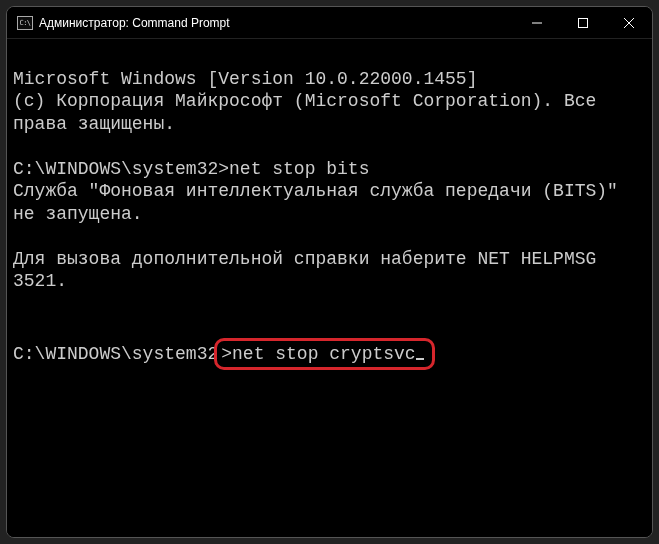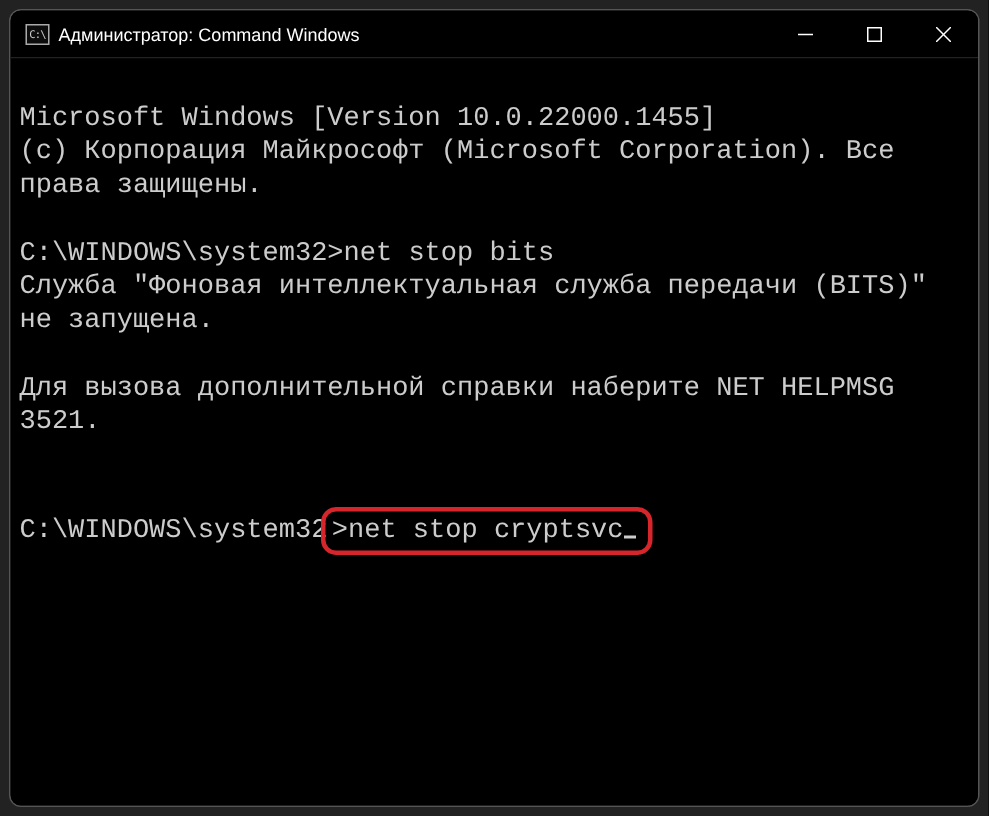--- a/index.html
+++ b/index.html
@@ -112,21 +112,21 @@
       height: 1.25em;
     }
   </style>
 </head>
 <body>
 
 <div class="window">
   <div class="titlebar">
     <div class="title-left">
       <span class="app-icon">C:\</span>
-      <span class="title-text">Администратор: Command Windows</span>
+      <span class="title-text">Администратор: Command Prompt</span>
     </div>
     <div class="window-controls">
       <div class="win-btn">
         <svg viewBox="0 0 10 10">
             <line x1="0" y1="5" x2="10" y2="5"></line>
           </svg>
       </div>
       <div class="win-btn">
         <svg viewBox="0 0 10 10">
             <rect x="0.5" y="0.5" width="9" height="9"></rect>

